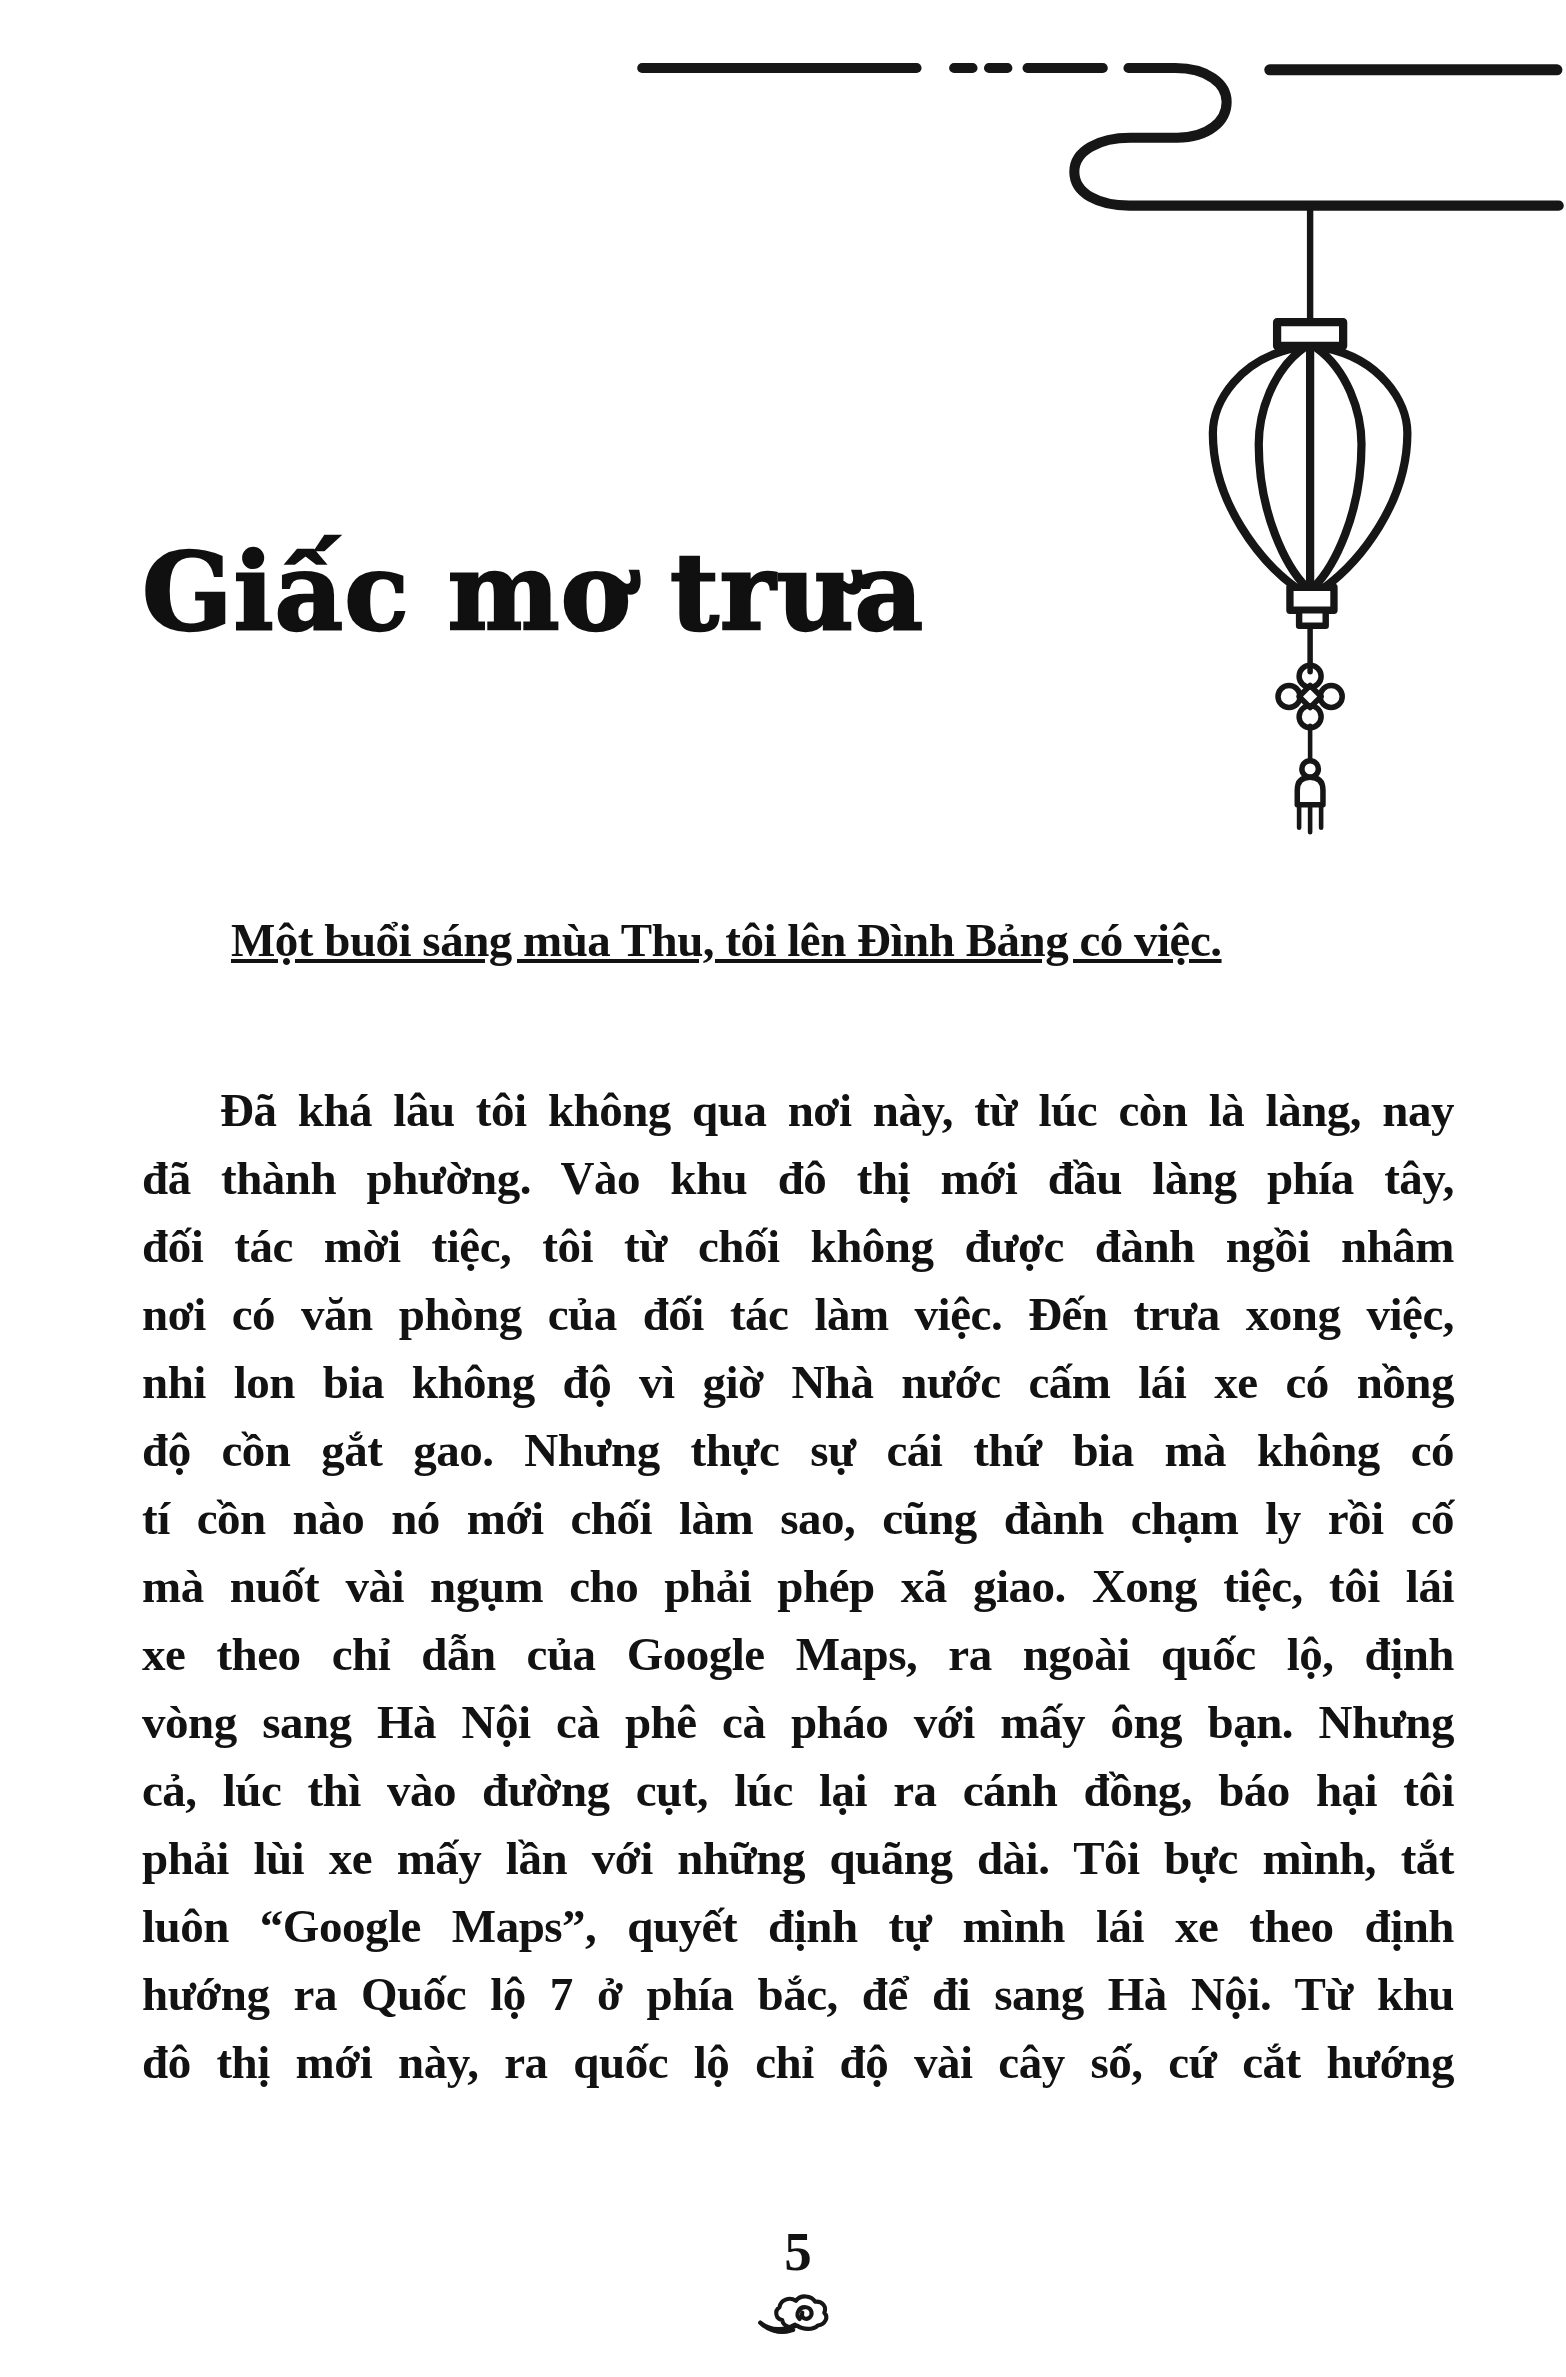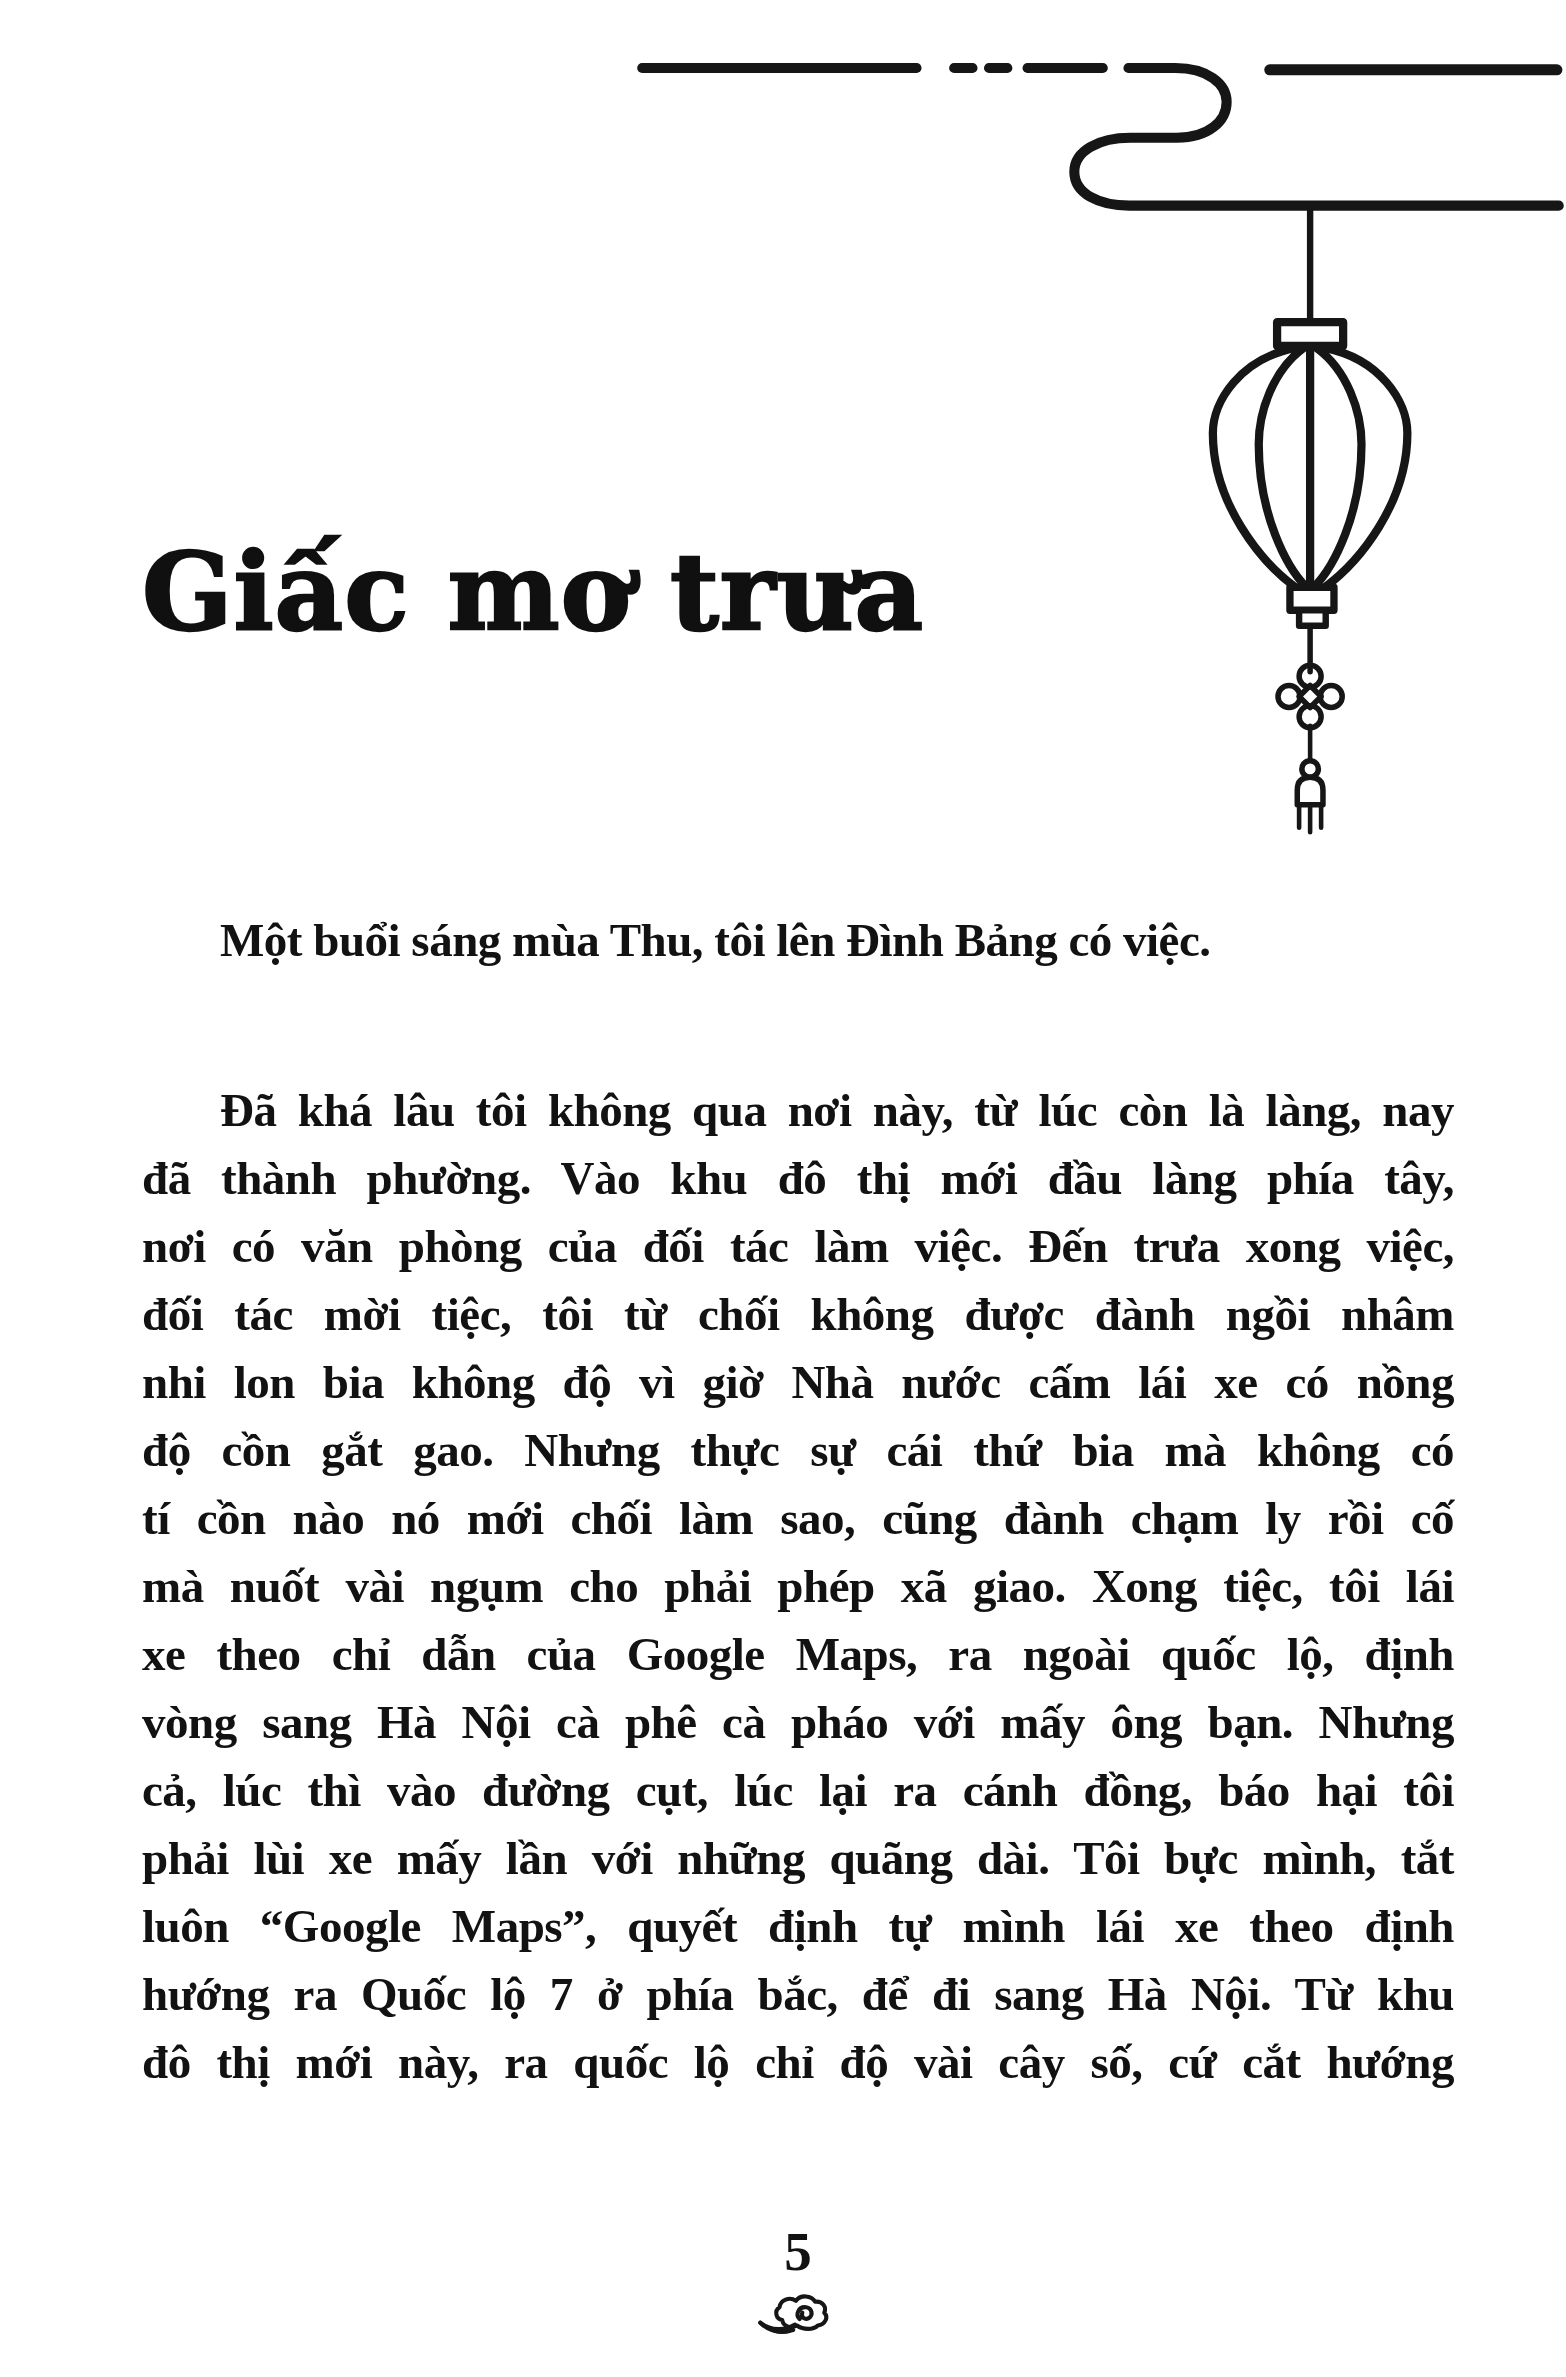--- a/index.html
+++ b/index.html
@@ -26,23 +26,23 @@
     -webkit-text-stroke:2.3px #101010;
   }
   .body-text{
     position:absolute;
     left:142px;width:1312px;
     font-size:47px;
     font-weight:600;
     letter-spacing:-0.5px;
     color:#121212;
   }
-  .para-1{top:906px;position:absolute;left:142px;width:1312px;margin:0;
+  .para-1{top:906px;position:absolute;left:153px;width:1312px;margin:0;
     font-size:47px;font-weight:600;letter-spacing:-0.5px;
-    line-height:68px;text-indent:78px;color:#121212;}
+    line-height:68px;text-indent:78px;color:#121212;text-decoration:underline;}
   .para-2{top:1036px;margin-top:40px;}
   .tline{
     height:68px;line-height:68px;
     text-align:justify;
     text-align-last:justify;
   }
   .tline.indent{text-indent:78px;}
   .page-number{
     position:absolute;
     top:2220px;left:142px;width:1312px;
@@ -98,22 +98,22 @@
     </g>
   </svg>
 
   <h1 class="chapter-title">Giấc mơ trưa</h1>
 
   <p class="para-1">Một buổi sáng mùa Thu, tôi lên Đình Bảng có việc.</p>
 
   <div class="body-text para-2">
       <div class="tline indent">Đã khá lâu tôi không qua nơi này, từ lúc còn là làng, nay</div>
       <div class="tline">đã thành phường. Vào khu đô thị mới đầu làng phía tây,</div>
+      <div class="tline">đối tác mời tiệc, tôi từ chối không được đành ngồi nhâm</div>
       <div class="tline">nơi có văn phòng của đối tác làm việc. Đến trưa xong việc,</div>
-      <div class="tline">đối tác mời tiệc, tôi từ chối không được đành ngồi nhâm</div>
       <div class="tline">nhi lon bia không độ vì giờ Nhà nước cấm lái xe có nồng</div>
       <div class="tline">độ cồn gắt gao. Nhưng thực sự cái thứ bia mà không có</div>
       <div class="tline">tí cồn nào nó mới chối làm sao, cũng đành chạm ly rồi cố</div>
       <div class="tline">mà nuốt vài ngụm cho phải phép xã giao. Xong tiệc, tôi lái</div>
       <div class="tline">xe theo chỉ dẫn của Google Maps, ra ngoài quốc lộ, định</div>
       <div class="tline">vòng sang Hà Nội cà phê cà pháo với mấy ông bạn. Nhưng</div>
       <div class="tline">cả, lúc thì vào đường cụt, lúc lại ra cánh đồng, báo hại tôi</div>
       <div class="tline">phải lùi xe mấy lần với những quãng dài. Tôi bực mình, tắt</div>
       <div class="tline">luôn “Google Maps”, quyết định tự mình lái xe theo định</div>
       <div class="tline">hướng ra Quốc lộ 7 ở phía bắc, để đi sang Hà Nội. Từ khu</div>

